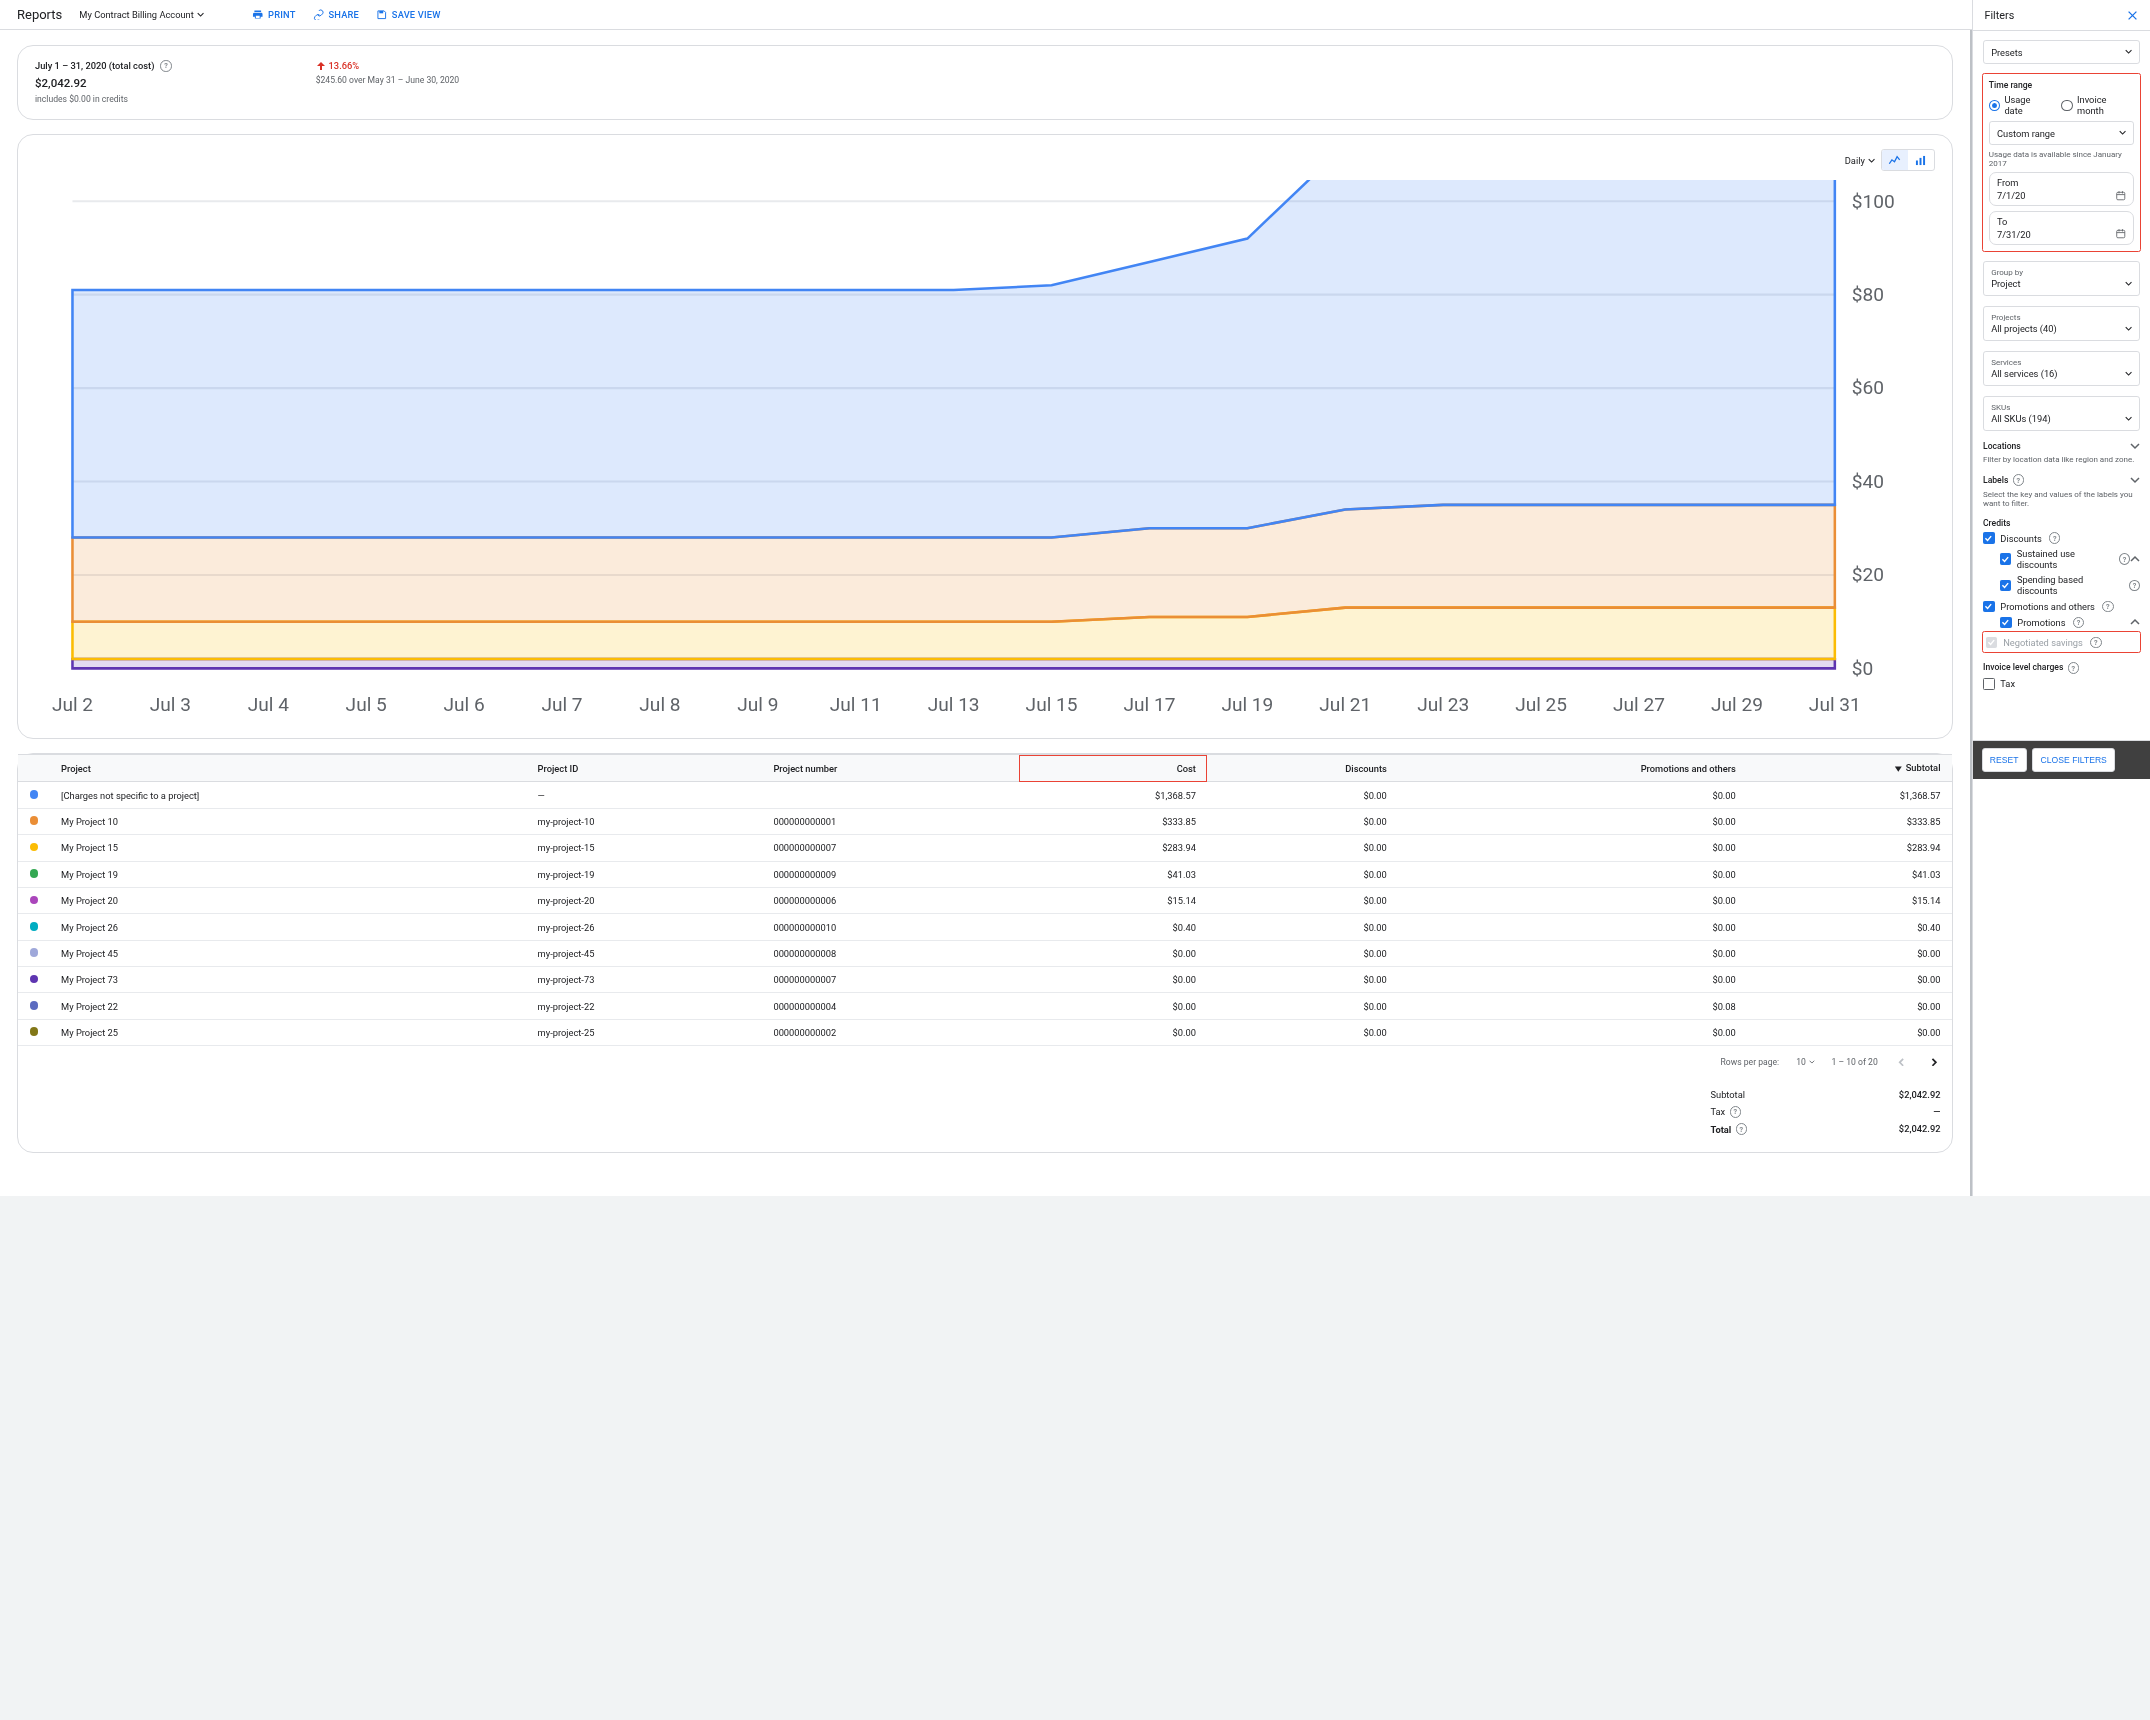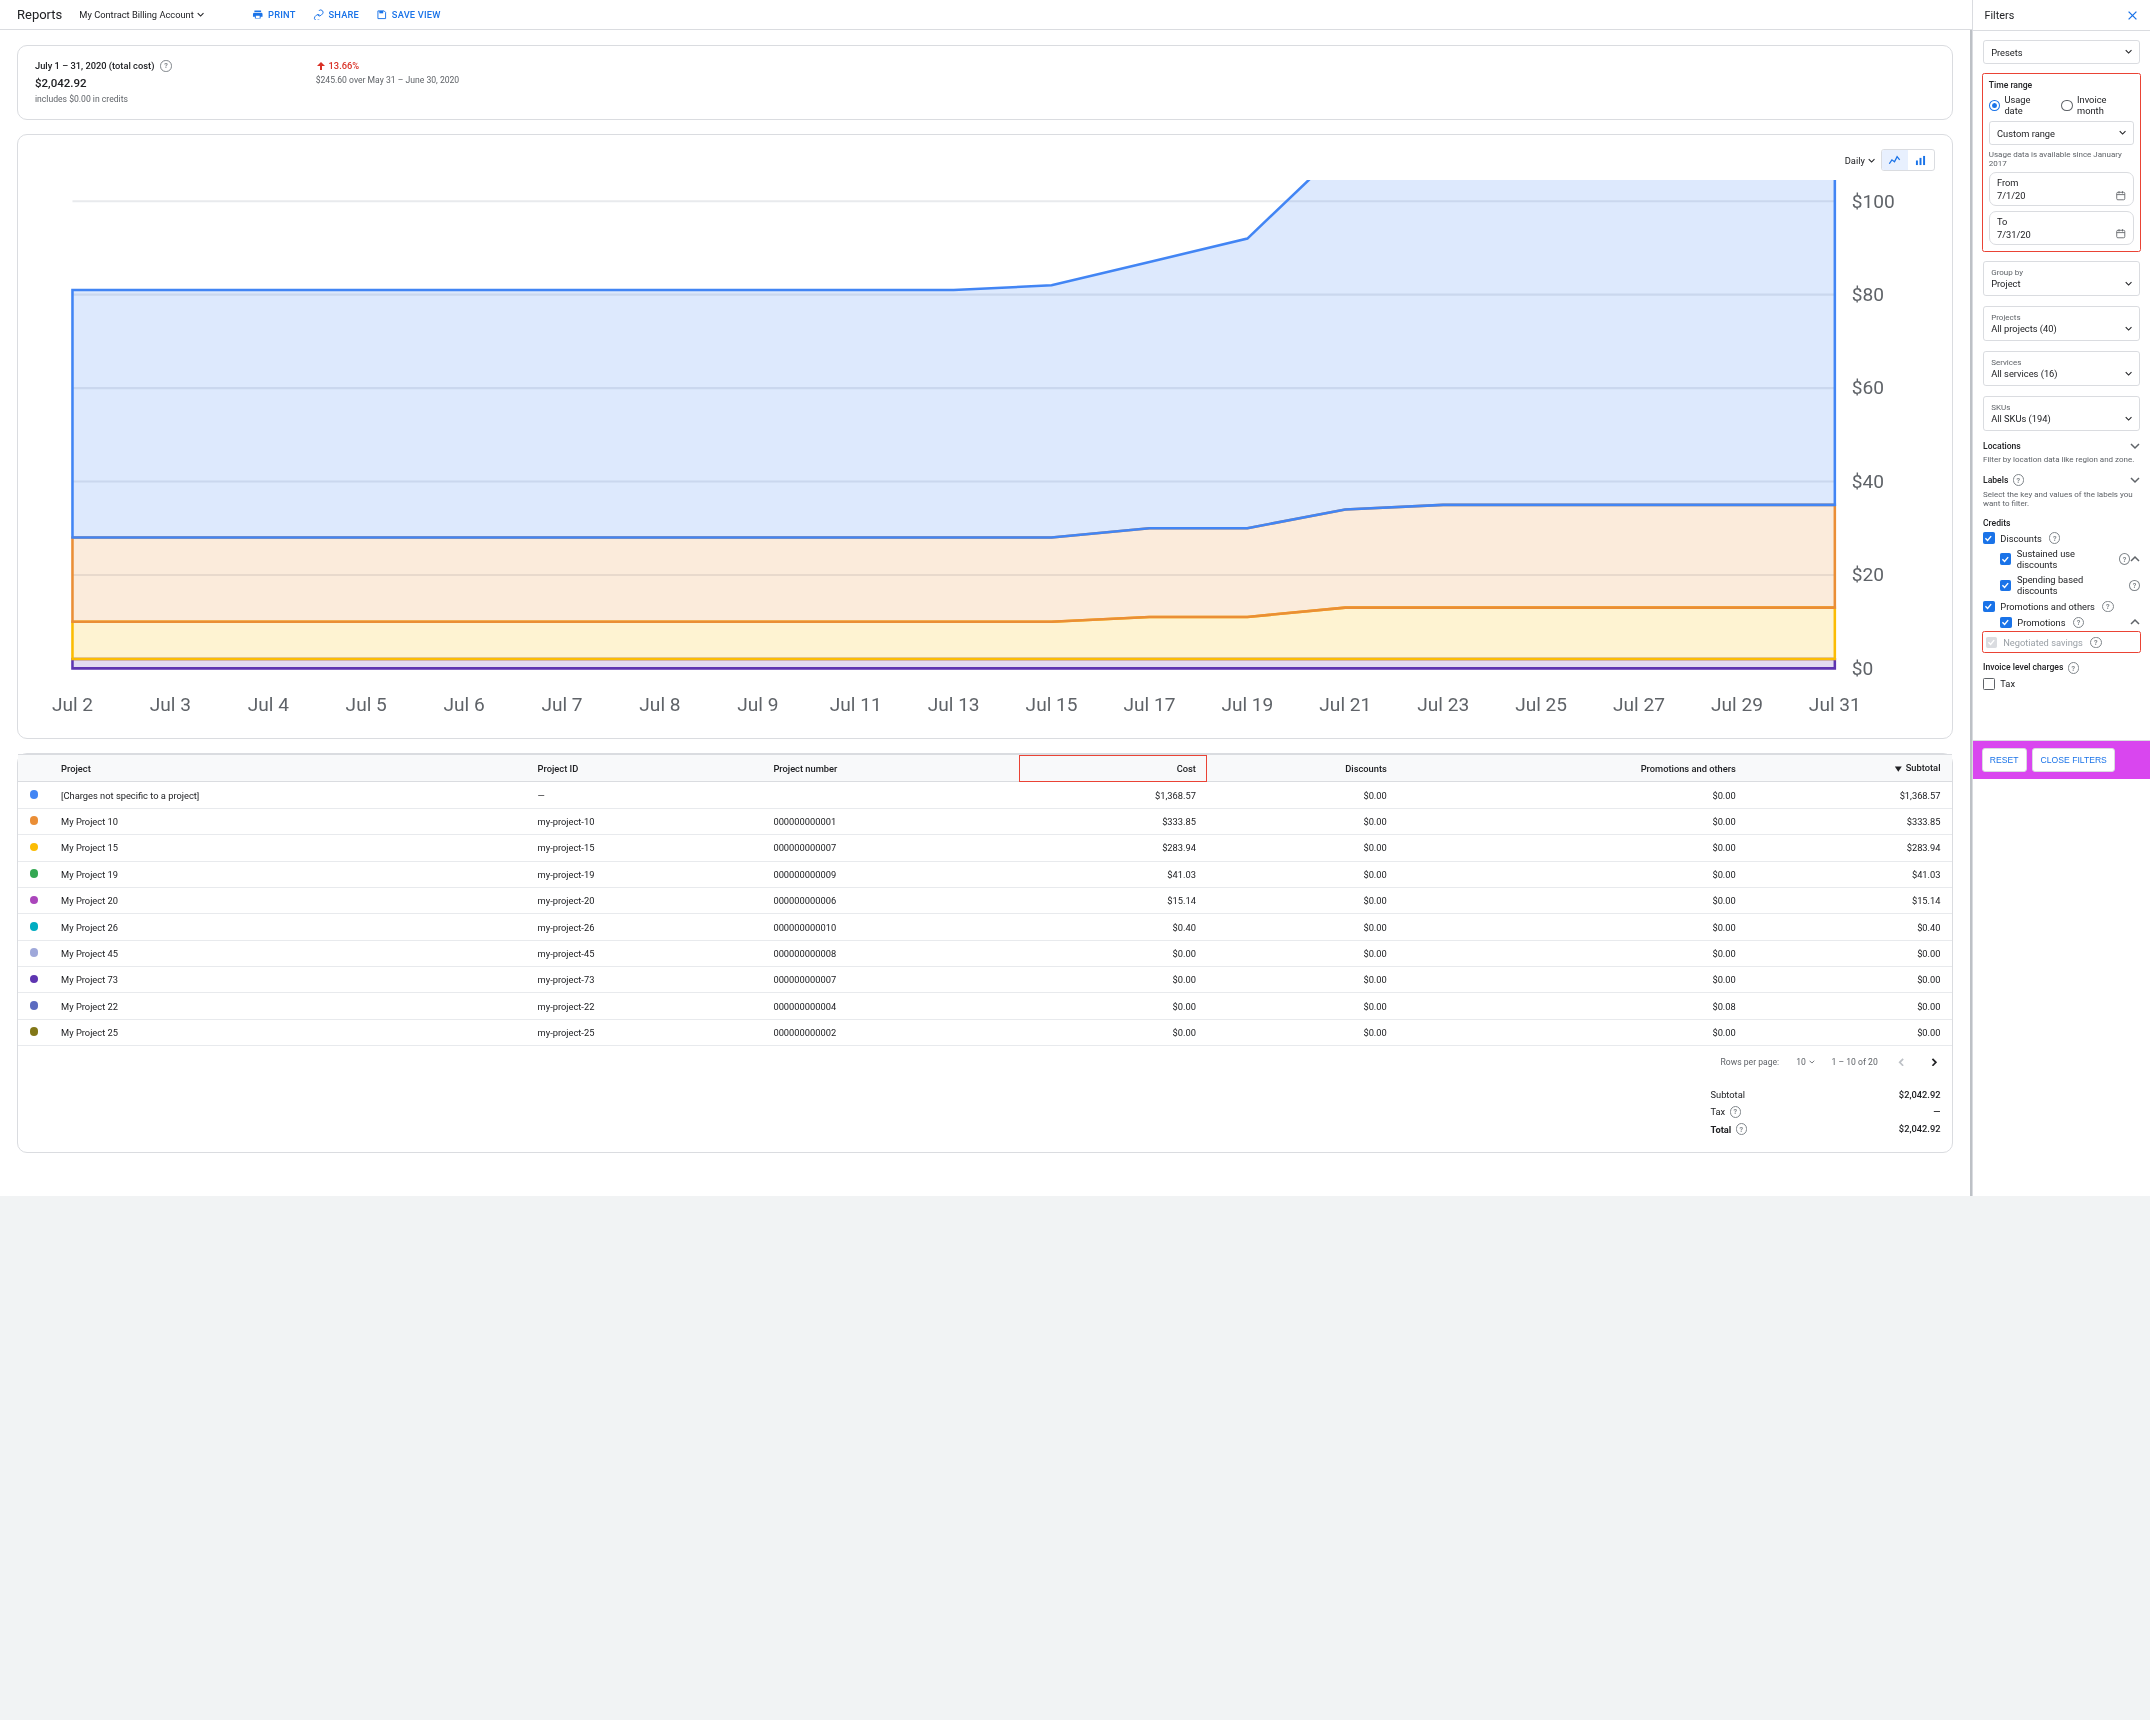--- a/index.html
+++ b/index.html
@@ -14,21 +14,21 @@
 *{box-sizing:border-box}
 body{margin:0;font-family:Roboto,Arial,sans-serif;font-size:9.3px;color:var(--text);background:#f1f3f4;display:flex}
 svg{display:block}
 .main{flex:1;display:flex;flex-direction:column;min-width:0;background:#fff}
 .topbar{display:flex;align-items:center;gap:17px;padding:7.2px 17px;border-bottom:0.7px solid var(--border)}
 .topbar h1{font-size:13px;font-weight:400;margin:0}
 .acct{display:flex;align-items:center;gap:2.9px;color:var(--text);font-size:9.3px}
 .tbtn{display:flex;align-items:center;gap:4.3px;color:var(--blue);font-weight:500;font-size:9.3px;letter-spacing:0.2px;cursor:pointer}
 .tbtn svg{width:11.5px;height:11.5px;fill:var(--blue)}
 .content{padding:14.4px 17px 29px;overflow:auto;position:relative}
-.card{border:0.7px solid var(--border);border-radius:10px;background:#fff;margin-bottom:14.4px}
+.card{border:0.7px solid var(--border);border-radius:16px;background:#fff;margin-bottom:14.4px}
 .summary{display:flex;padding:14.4px 17px;gap:144px;align-items:flex-start}
 .summary .s1{display:flex;flex-direction:column;gap:4.3px}
 .s-title{font-weight:500;display:flex;align-items:center;gap:5.8px}
 .s-amt{font-size:11.5px;font-weight:500}
 .s-sub{font-size:8.6px;color:var(--text2)}
 .s2{display:flex;flex-direction:column;gap:4.3px}
 .delta{color:var(--red);display:flex;align-items:center;gap:2.9px;font-weight:500}
 .qmark{width:11.5px;height:11.5px;border-radius:50%;display:inline-flex;align-items:center;justify-content:center;background:#80868b;color:#fff;font-size:7.2px;font-weight:700}
 .qmark.outline{background:none;border:1.1px solid #80868b;color:#80868b}
 .chart-card{padding:11.5px 11.5px 5.8px}
@@ -79,21 +79,21 @@
 .cbx{width:11.5px;height:11.5px;border:1.4px solid #5f6368;border-radius:1.4px;display:inline-flex;align-items:center;justify-content:center}
 .cbx.on{background:var(--blue);border-color:var(--blue)}
 .cbx.on svg{display:block}
 .cbx svg{display:none;width:8.6px;height:8.6px;fill:#fff}
 .cb.sub{margin-left:17px}
 .cb .qmark{margin-left:1.4px}
 .cb.dis{color:#9aa0a6}
 .cb.dis .cbx{background:#dadce0;border-color:#dadce0}
 .cb.dis .cbx svg{display:block;fill:#fff}
 .expand{cursor:pointer}
-.fbtns{position:sticky;bottom:0;background:#d946ef;border-top:0.7px solid var(--border);padding:7.2px 8.6px;display:flex;gap:5.8px}
+.fbtns{position:sticky;bottom:0;background:#404040;border-top:0.7px solid var(--border);padding:7.2px 8.6px;display:flex;gap:5.8px}
 .btn{border:0.7px solid var(--border);border-radius:2.9px;padding:5.8px 7.2px;font-size:8.6px;font-weight:500;color:var(--blue);background:#fff;cursor:pointer}
 
 .hl{outline:1.8px solid #ea4335;outline-offset:-0.7px;border-radius:1.4px}
 .hl-th{outline:1.8px solid #ea4335;outline-offset:-1.4px}
 .scroller{border-right:2.9px solid #bdc1c6}
 </style>
 </head>
 <body>
 
 <div class="main">

